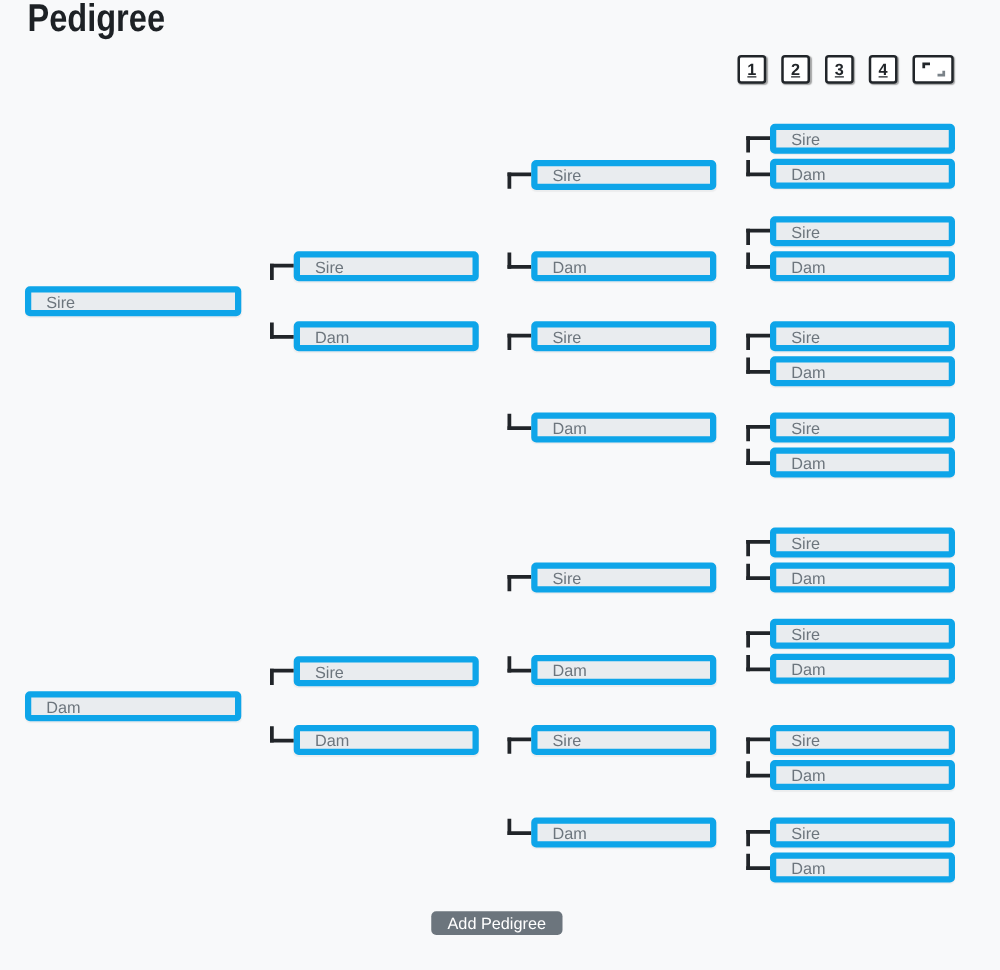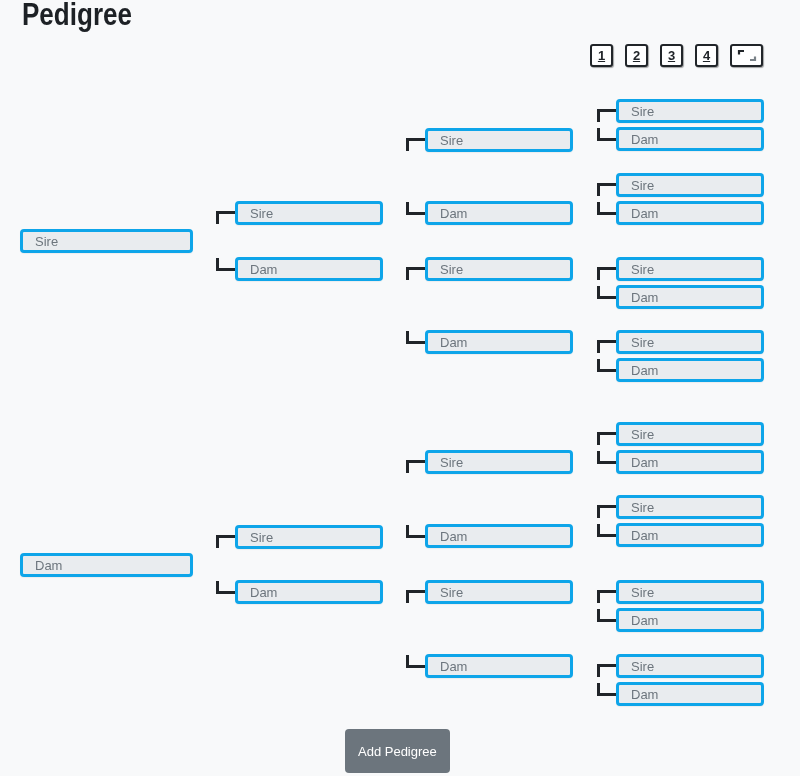--- a/index.html
+++ b/index.html
@@ -53,21 +53,21 @@
     display: flex;
     align-items: center;
     justify-content: center;
   }
   
   .pd-input {
     position: absolute;
     height: 24px;
     width: 148px;
     background: #e9ecef;
-    border: 3px solid #0ea5e9;
+    border: 5px solid #0ea5e9;
     border-radius: 4px;
     box-shadow: 0 1px 1px rgba(0,0,0,0.05);
     padding: 0 12px;
     font-family: "Liberation Sans", sans-serif;
     font-size: 13px;
     color: #495057;
     outline: none;
   }
   .pd-input::placeholder { color: #6c757d; opacity: 1; }
   .g1 { width: 173px; }
@@ -76,21 +76,21 @@
     position: absolute;
     width: 19px; height: 13px;
     pointer-events: none;
   }
   .conn.sire { border-top: 3px solid #212529; border-left: 3px solid #212529; }
   .conn.dam  { border-bottom: 3px solid #212529; border-left: 3px solid #212529; }
   
   .add-btn {
     position: absolute;
     left: 345px; top: 729px;
-    height: 44px;
+    height: 19px;
     padding: 0 13px;
     background: #6c757d;
     color: #ffffff;
     border: none;
     border-radius: 4px;
     font-family: "Liberation Sans", sans-serif;
     font-size: 13px;
     cursor: pointer;
   }
 </style>

